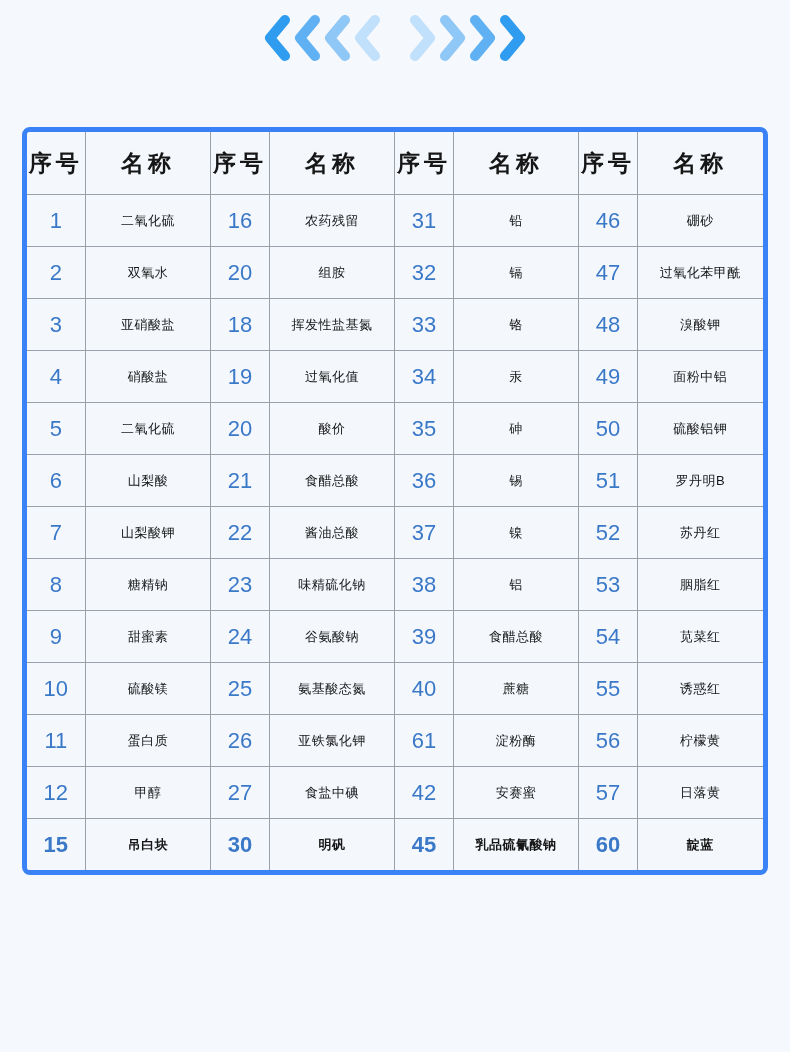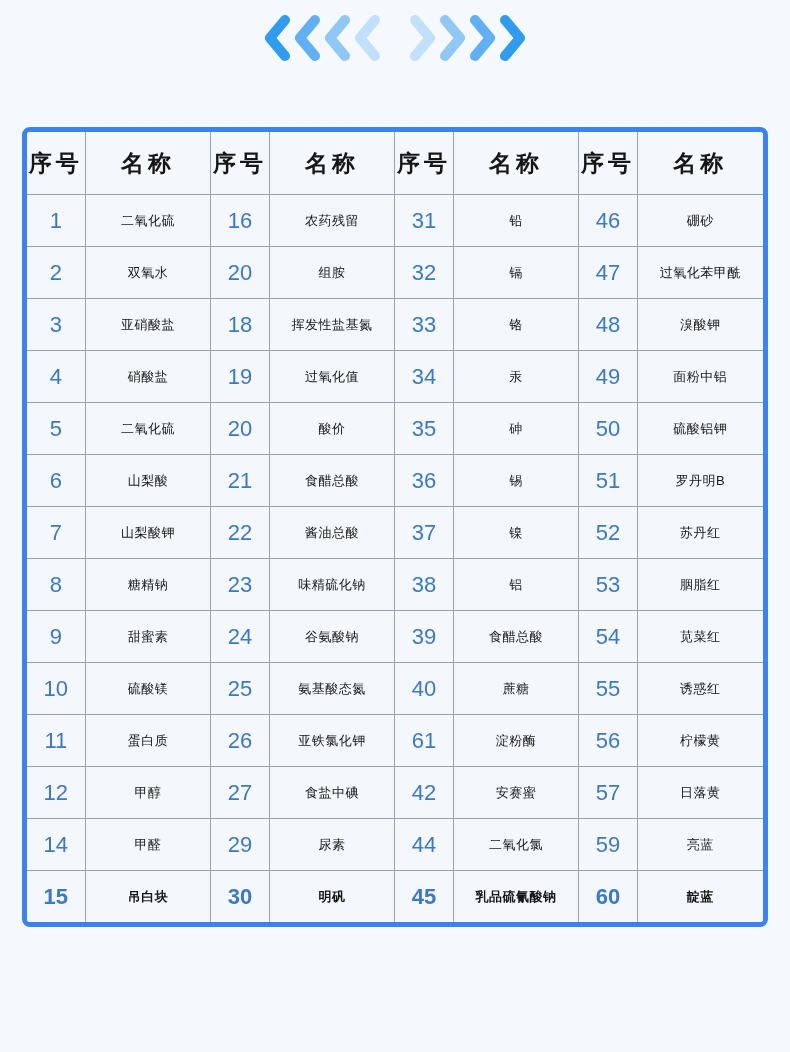--- a/index.html
+++ b/index.html
@@ -266,30 +266,20 @@
           <td class="idx">12</td>
           <td class="name">甲醇</td>
           <td class="idx">27</td>
           <td class="name">食盐中碘</td>
           <td class="idx">42</td>
           <td class="name">安赛蜜</td>
           <td class="idx">57</td>
           <td class="name">日落黄</td>
         </tr>
         <tr>
-          <td class="idx">14</td>
-          <td class="name">甲醛</td>
-          <td class="idx">29</td>
-          <td class="name">尿素</td>
-          <td class="idx">44</td>
-          <td class="name">二氧化氯</td>
-          <td class="idx">59</td>
-          <td class="name">亮蓝</td>
-        </tr>
-        <tr>
           <td class="idx">15</td>
           <td class="name">吊白块</td>
           <td class="idx">30</td>
           <td class="name">明矾</td>
           <td class="idx">45</td>
           <td class="name">乳品硫氰酸钠</td>
           <td class="idx">60</td>
           <td class="name">靛蓝</td>
         </tr>
       </tbody>

